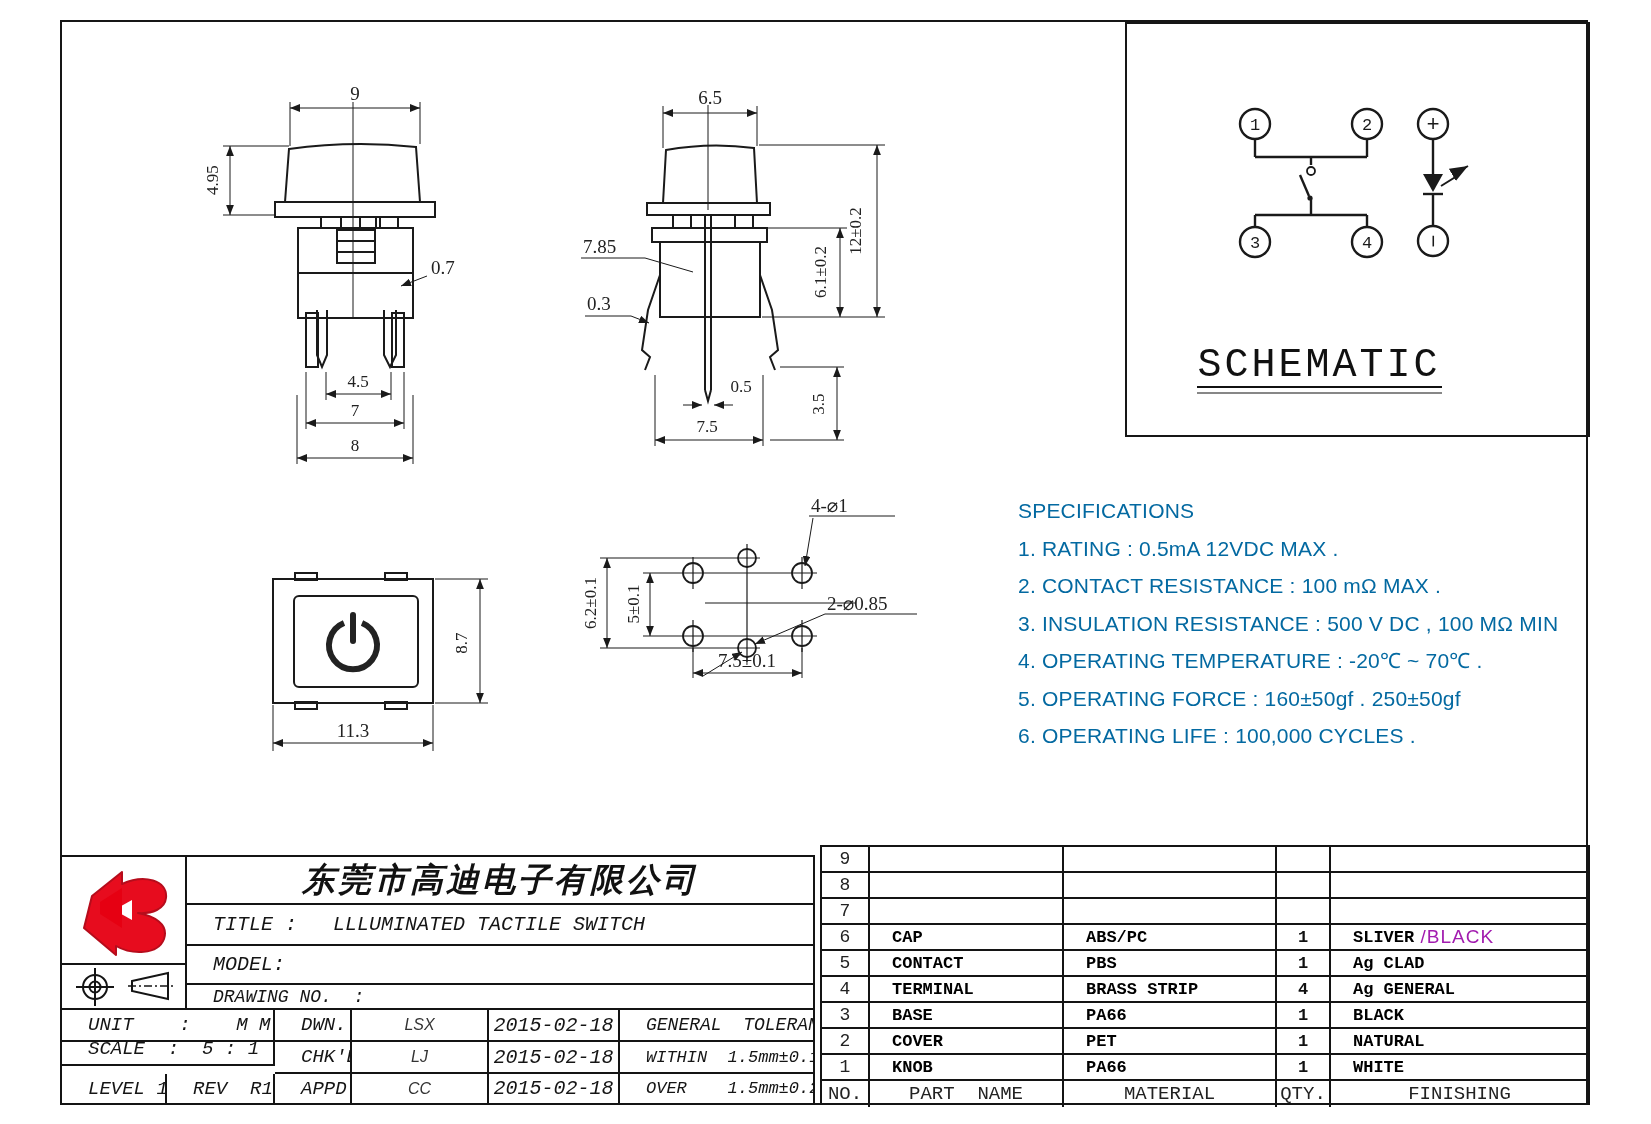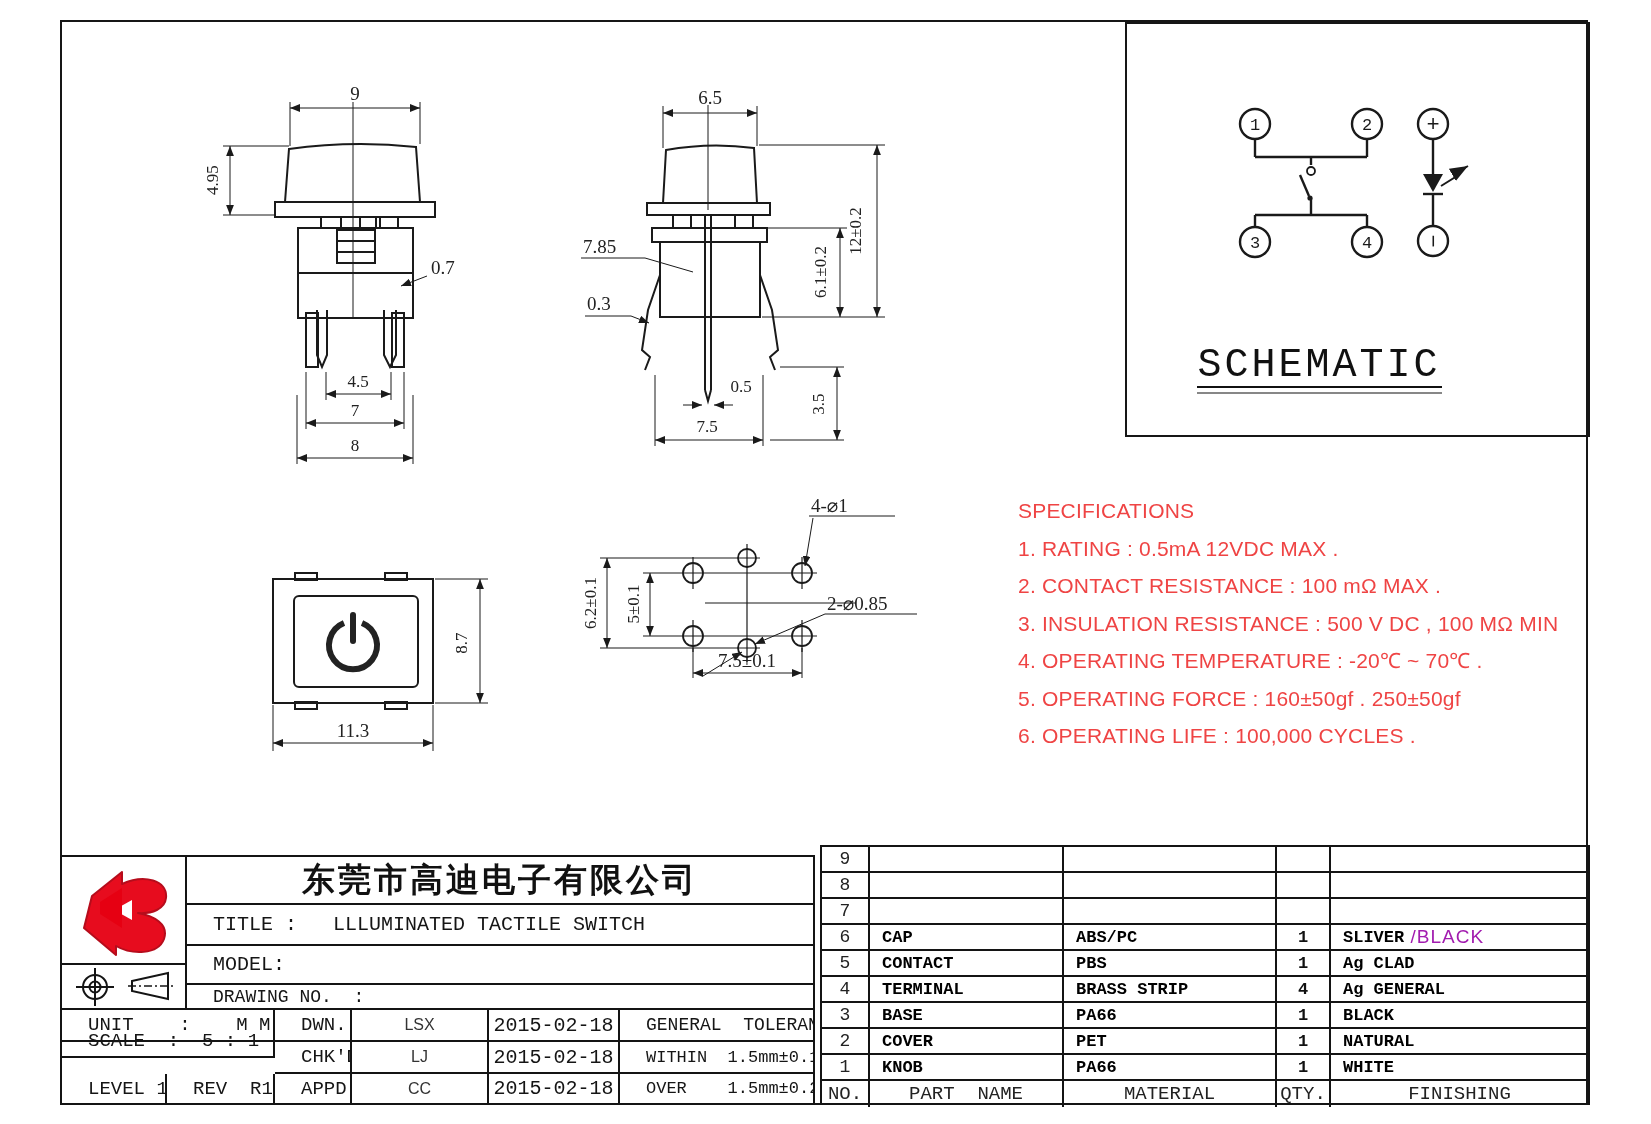--- a/index.html
+++ b/index.html
@@ -6,37 +6,37 @@
   body{width:1651px;height:1124px;position:relative;font-family:"Liberation Sans",sans-serif;color:#111;}
   .abs{position:absolute;}
   .sheet-border{left:60px;top:20px;width:1528px;height:1085px;border:2px solid #161616;box-sizing:border-box;}
   svg{position:absolute;overflow:visible;}
   .dim-t{font-family:"Liberation Serif","DejaVu Serif",serif;font-size:17px;fill:#222;}
   .dim-big{font-size:19px;}
   
   .schem-box{left:1125px;top:22px;width:465px;height:415px;border:2px solid #161616;box-sizing:border-box;}
   
   .specs{left:1018px;top:492px;width:610px;}
-  .specs .line{height:37.5px;line-height:37.5px;font-size:21px;color:#ef4444;white-space:nowrap;letter-spacing:0.2px;}
+  .specs .line{height:37.5px;line-height:37.5px;font-size:21px;color:#0369a1;white-space:nowrap;letter-spacing:0.2px;}
   
-  .tb{left:60px;top:855px;width:755px;height:250px;border:2px solid #141414;box-sizing:border-box;}
+  .tb{left:60px;top:855px;width:755px;height:250px;border:2px solid #141414;box-sizing:border-box;font-style:italic;}
   .tb-cell{position:absolute;border-right:2px solid #141414;border-bottom:2px solid #141414;box-sizing:border-box;display:flex;align-items:center;overflow:hidden;white-space:pre;}
   .no-r{border-right:none;}  .no-b{border-bottom:none;}
   .company{font-size:33px;font-weight:bold;letter-spacing:3px;justify-content:center;font-family:"Liberation Sans",sans-serif;}
   .tb-mono{font-family:"Liberation Mono","DejaVu Sans Mono",monospace;font-size:20px;padding-left:26px;color:#151515;}
   .tb-small{font-size:19px;}
   .tb-name{justify-content:center;font-size:16px;padding-left:0;font-family:"Liberation Sans",sans-serif;color:#333;}
   .tb-date{justify-content:center;padding-left:0;}
   
   .pt{left:820px;top:845px;width:770px;height:260px;border:2px solid #141414;box-sizing:border-box;display:grid;grid-template-columns:48px 194px 213px 54px 1fr;grid-auto-rows:26px;}
   .pc{border-right:2px solid #141414;border-bottom:2px solid #141414;box-sizing:border-box;display:flex;align-items:center;overflow:hidden;white-space:pre;font-family:"Liberation Mono","DejaVu Sans Mono",monospace;font-size:17px;}
   .pc.lastc{border-right:none;}
   .pc.lastr{border-bottom:none;}
   .pc.cno{justify-content:center;font-size:18px;color:#222;}
-  .pc.bold{font-weight:bold;padding-left:12px;color:#000;}
+  .pc.bold{font-weight:bold;padding-left:22px;color:#000;}
   .pc.qty{justify-content:center;font-weight:bold;padding-left:0;}
   .pc.hdr{justify-content:center;font-weight:normal;font-size:19px;color:#222;padding-left:0;}
   .fin2{color:#a21caf;font-weight:normal;font-family:"Liberation Sans",sans-serif;font-size:19px;letter-spacing:1px;}
 </style>
 </head>
 <body>
 
 <div class="abs sheet-border"></div>
 
 <svg style="left:185px;top:60px" width="300" height="410" viewBox="0 0 300 410">
@@ -301,21 +301,21 @@
   <div class="tb-cell tb-mono no-r" style="left:125px;top:48px;width:626px;height:41px">TITLE :   LLLUMINATED TACTILE SWITCH</div>
   <div class="tb-cell tb-mono no-r" style="left:125px;top:89px;width:626px;height:39px">MODEL:</div>
   <div class="tb-cell tb-mono no-r" style="left:125px;top:128px;width:626px;height:25px;font-size:18px">DRAWING NO.  :</div>
 
   <div class="tb-cell tb-mono tb-small" style="left:0;top:153px;width:213px;height:32px">UNIT    :    M M</div>
   <div class="tb-cell tb-mono tb-small" style="left:213px;top:153px;width:77px;height:32px">DWN.</div>
   <div class="tb-cell tb-mono tb-name" style="left:290px;top:153px;width:137px;height:32px">LSX</div>
   <div class="tb-cell tb-mono tb-date" style="left:427px;top:153px;width:131px;height:32px">2015-02-18</div>
   <div class="tb-cell tb-mono tb-small no-r" style="left:558px;top:153px;width:193px;height:32px;font-size:18px">GENERAL  TOLERANCE</div>
 
-  <div class="tb-cell tb-mono tb-small" style="left:0;top:169px;width:213px;height:32px">SCALE  :  5 : 1</div>
+  <div class="tb-cell tb-mono tb-small" style="left:0;top:177px;width:213px;height:32px">SCALE  :  5 : 1</div>
   <div class="tb-cell tb-mono tb-small" style="left:213px;top:185px;width:77px;height:32px">CHK'D</div>
   <div class="tb-cell tb-mono tb-name" style="left:290px;top:185px;width:137px;height:32px">LJ</div>
   <div class="tb-cell tb-mono tb-date" style="left:427px;top:185px;width:131px;height:32px">2015-02-18</div>
   <div class="tb-cell tb-mono tb-small no-r" style="left:558px;top:185px;width:193px;height:32px;font-size:17px">WITHIN  1.5mm±0.1mm</div>
 
   <div class="tb-cell tb-mono tb-small no-b" style="left:0;top:217px;width:105px;height:29px">LEVEL 1</div>
   <div class="tb-cell tb-mono tb-small no-b" style="left:105px;top:217px;width:108px;height:29px">REV  R1</div>
   <div class="tb-cell tb-mono tb-small no-b" style="left:213px;top:217px;width:77px;height:29px">APPD.</div>
   <div class="tb-cell tb-mono tb-name no-b" style="left:290px;top:217px;width:137px;height:29px">CC</div>
   <div class="tb-cell tb-mono tb-date no-b" style="left:427px;top:217px;width:131px;height:29px">2015-02-18</div>

